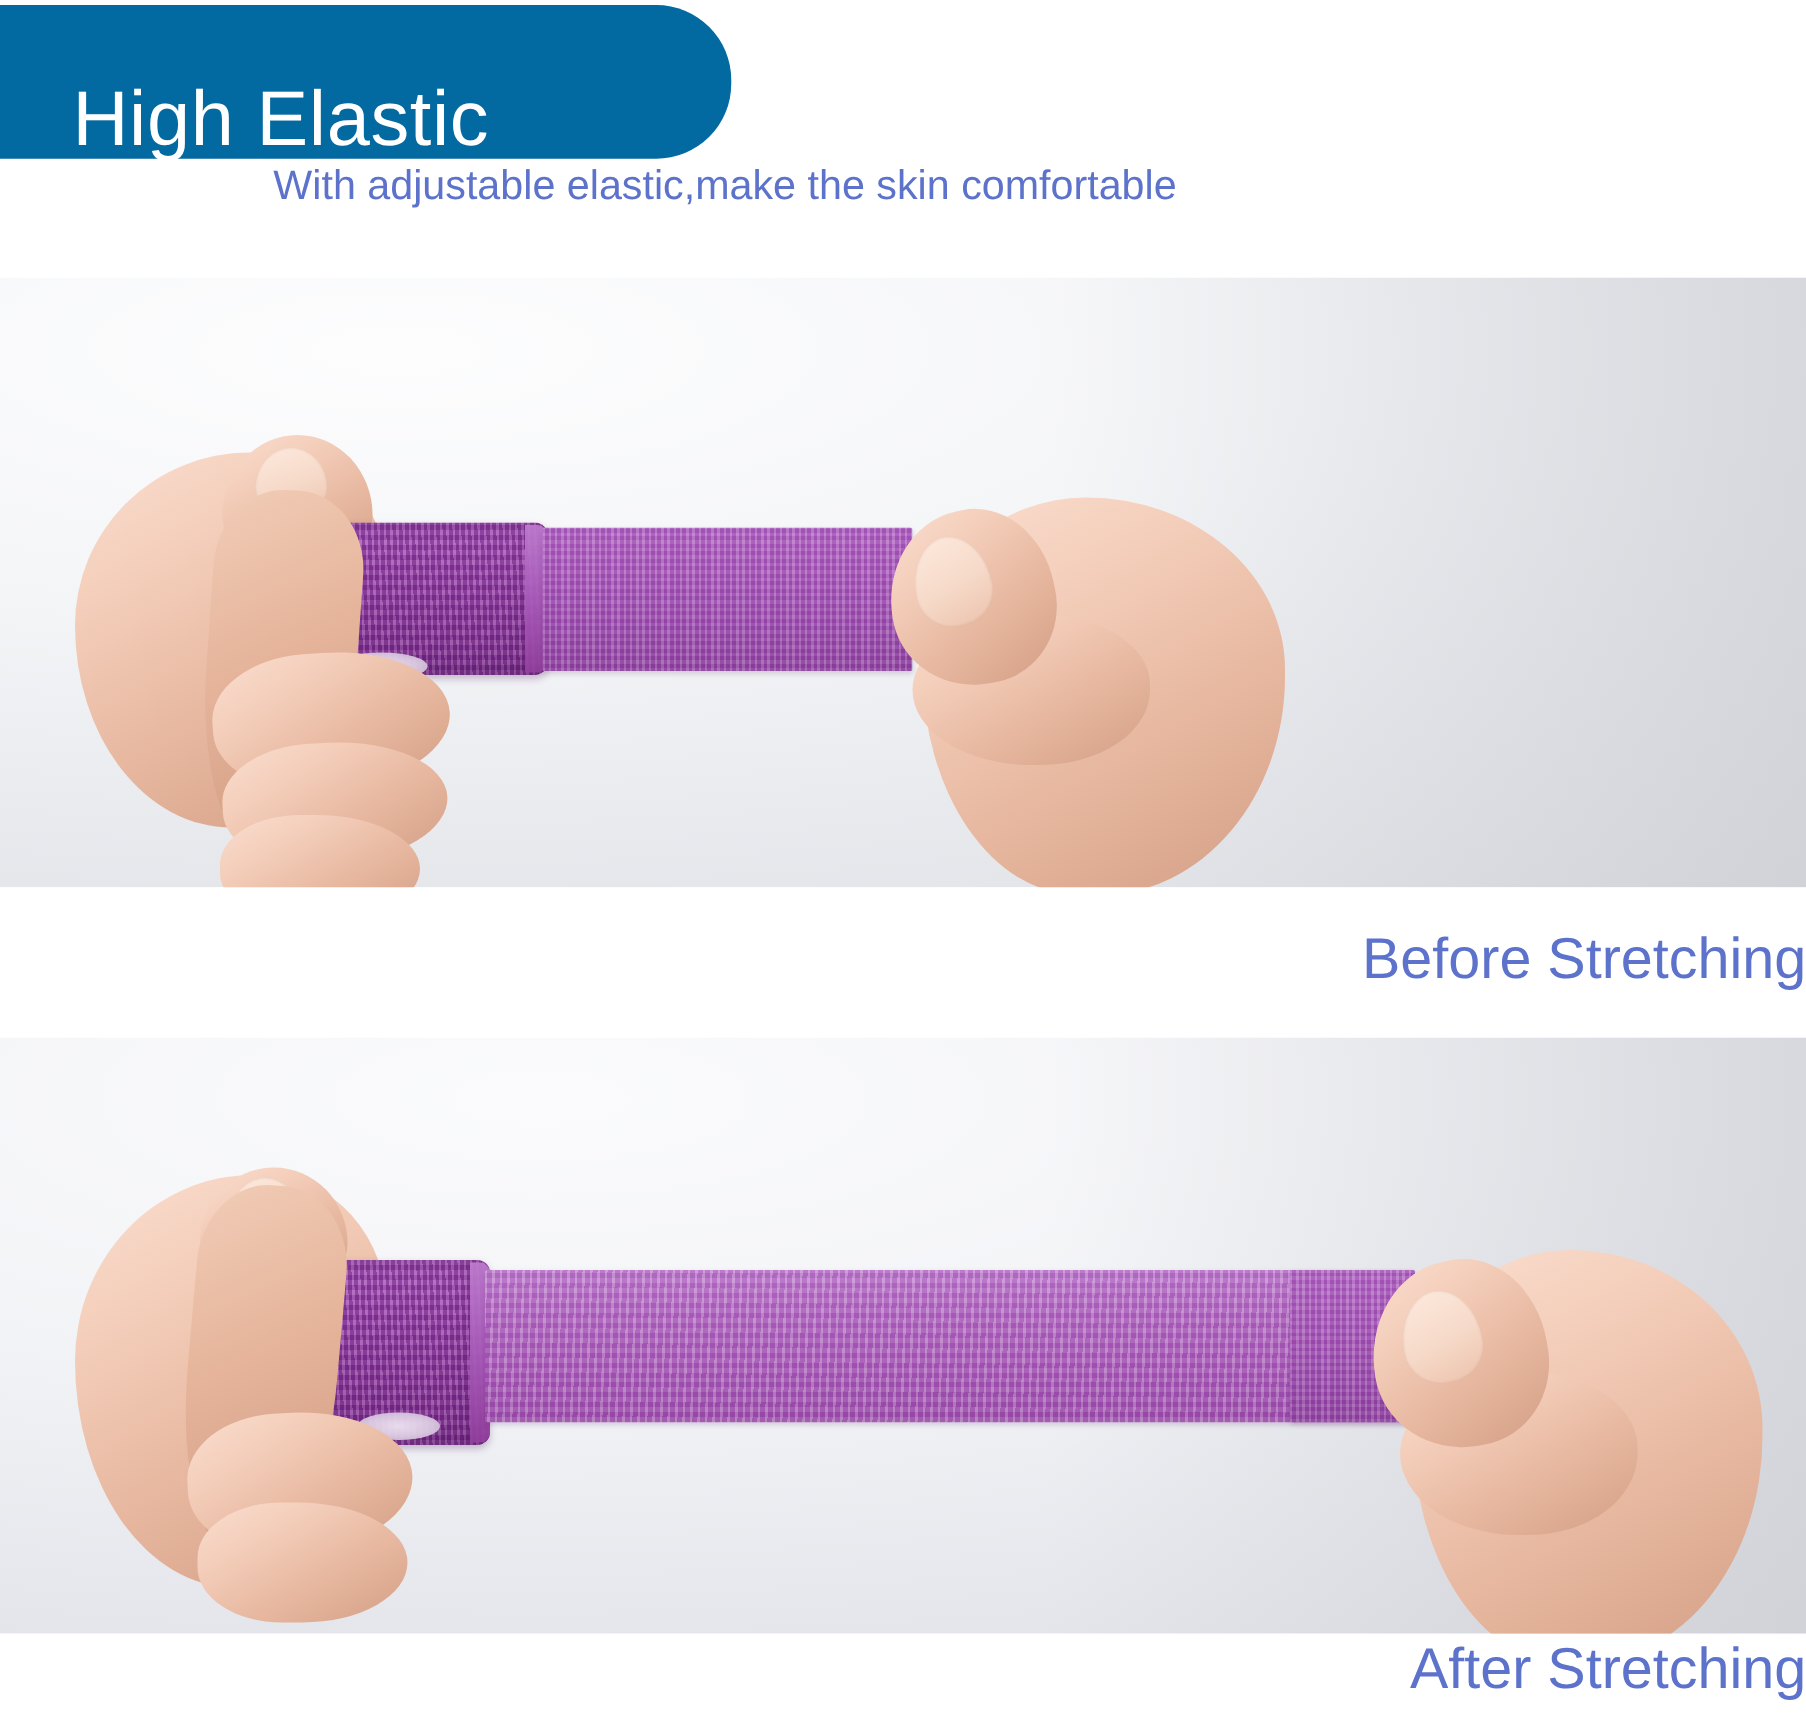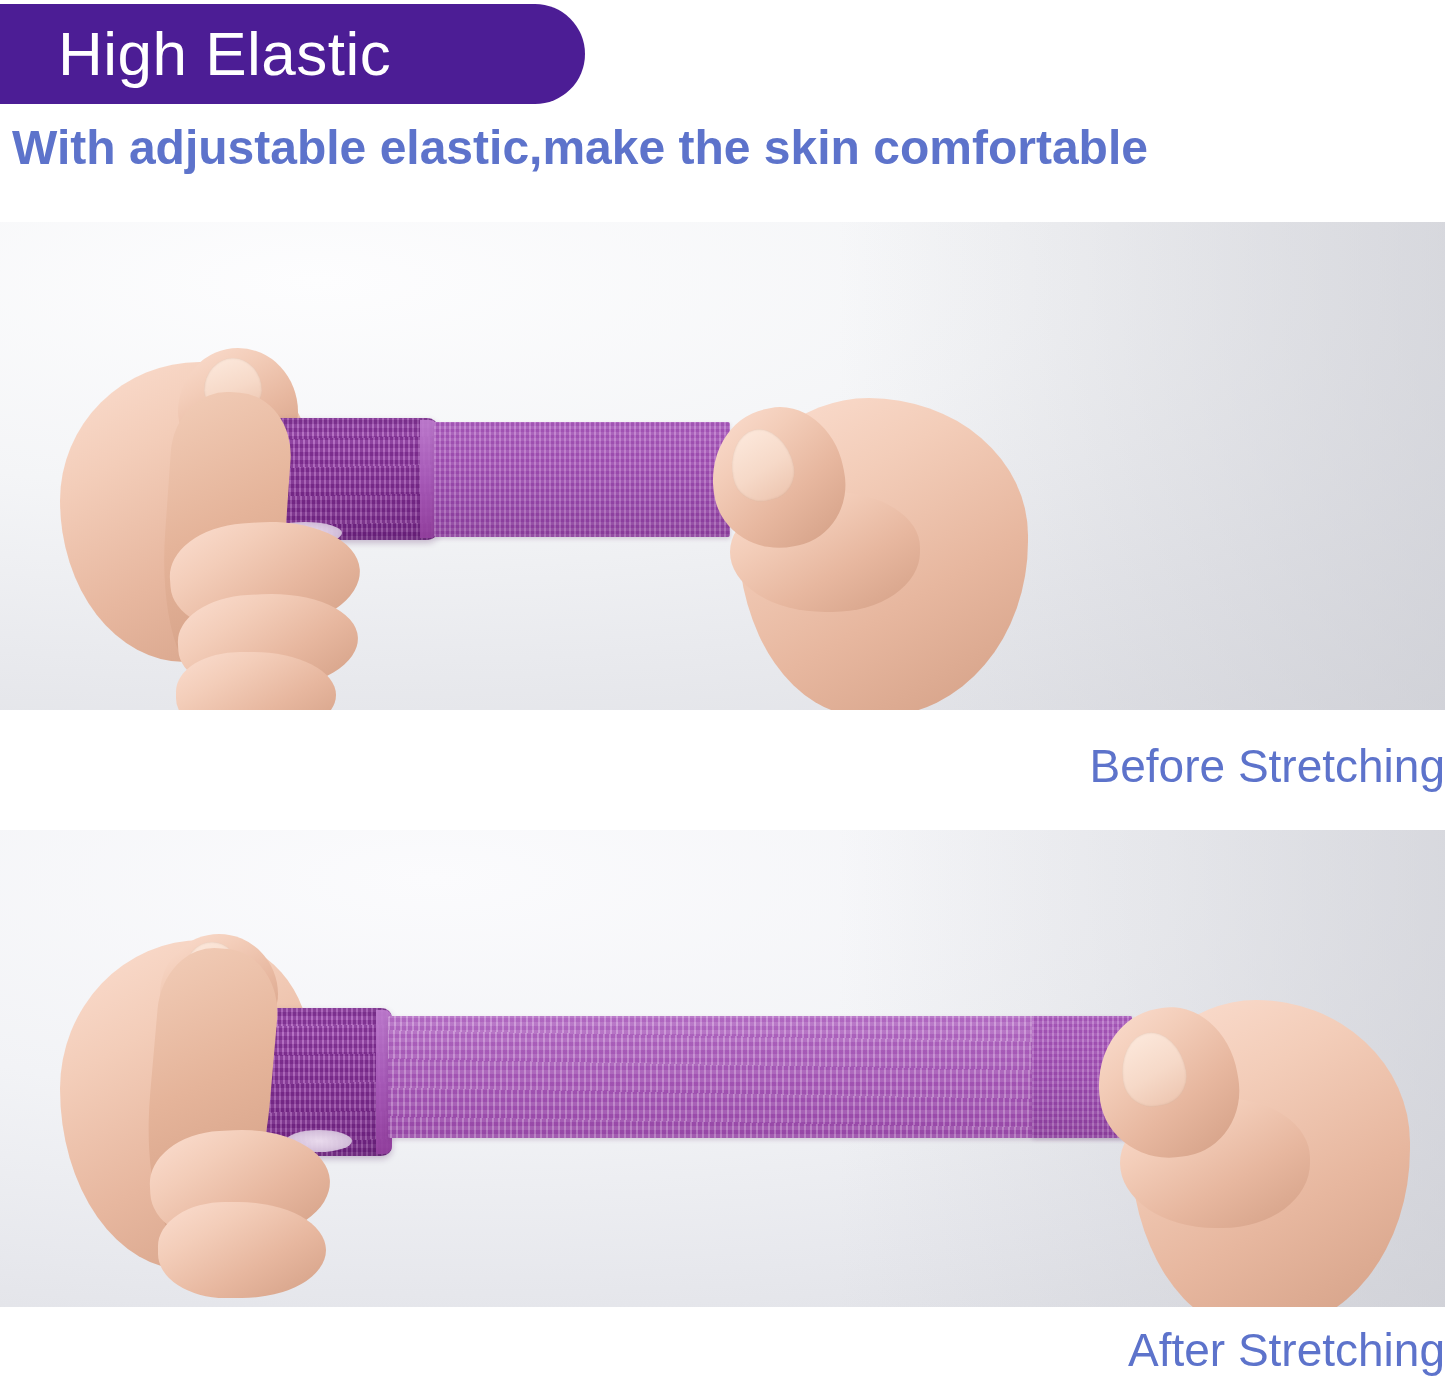--- a/index.html
+++ b/index.html
@@ -7,43 +7,43 @@
     width:1445px;height:1383px;
     background:#ffffff;
     font-family:"Liberation Sans", sans-serif;
     overflow:hidden;
     position:relative;
   }
   .page{position:relative;width:1445px;height:1383px;background:#fff;}
 
   
   .badge{
-    position:absolute;left:0;top:4px;height:100px;
+    position:absolute;left:0;top:4px;height:123px;
     width:585px;
-    background:#4c1d95;
+    background:#0369a1;
     border-radius:0 60px 60px 0;
-    display:flex;align-items:center;
+    display:flex;align-items:flex-end;
   }
   .badge-label{
     color:#ffffff;
     font-size:62px;
     line-height:62px;
     letter-spacing:0.5px;
     padding-left:58px;
     white-space:nowrap;
     font-weight:400;
   }
   .subtitle{
     position:absolute;left:0;top:124px;width:1160px;
     text-align:center;
     color:#5d73cb;
-    font-size:48px;
+    font-size:33px;
     line-height:48px;
     white-space:nowrap;
-    font-weight:700;
+    font-weight:400;
   }
 
   
   .photo{
     position:absolute;left:0;width:1445px;overflow:hidden;
   }
   .photo-1{top:222px;height:488px;}
   .photo-2{top:830px;height:477px;}
 
   .bg-wall{
@@ -201,21 +201,21 @@
   .caption-band{
     position:absolute;left:0;width:1445px;background:#ffffff;
   }
   .cap1{top:710px;height:120px;}
   .cap2{top:1307px;height:76px;}
   .caption-text{
     width:1445px;text-align:right;color:#5d73cb;
     font-size:46px;line-height:52px;white-space:nowrap;font-weight:400;
   }
   .cap1 .caption-text{padding-top:30px;}
-  .cap2 .caption-text{padding-top:17px;}
+  .cap2 .caption-text{padding-top:1px;}
 </style>
 </head>
 <body>
 
 <div class="page">
 
   <div class="badge">
     <span class="badge-label">High Elastic</span>
   </div>
 

